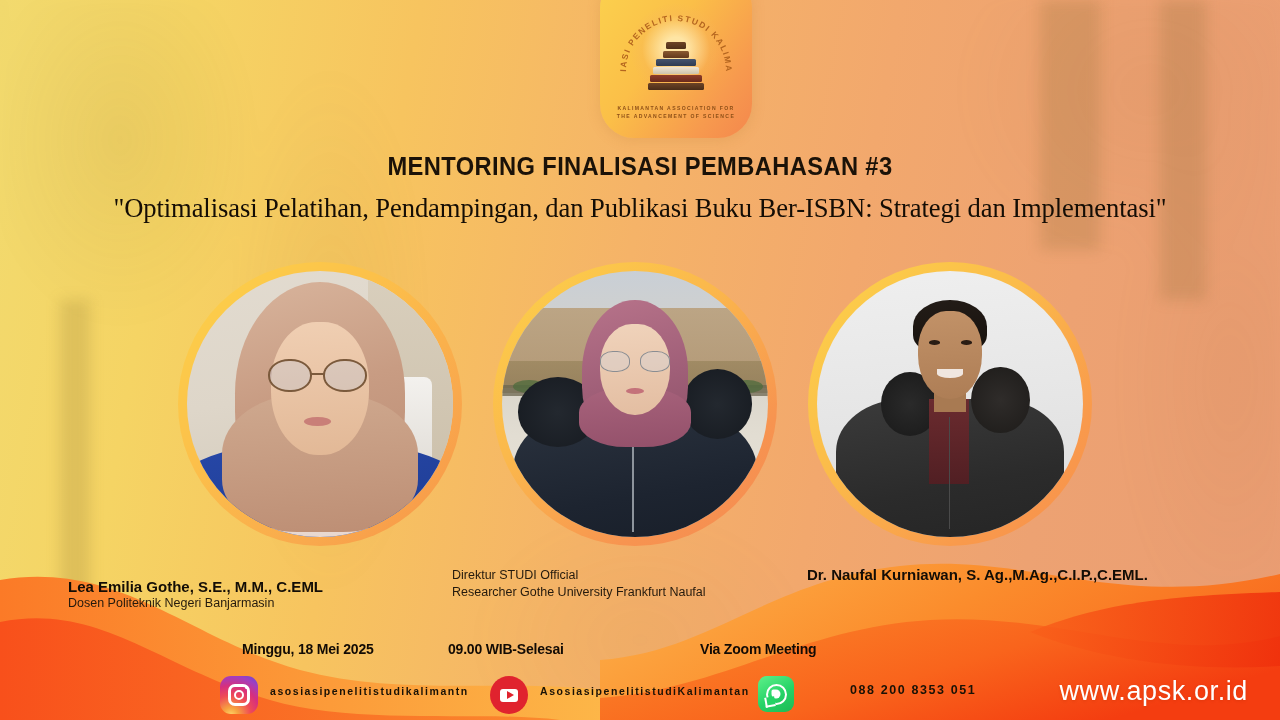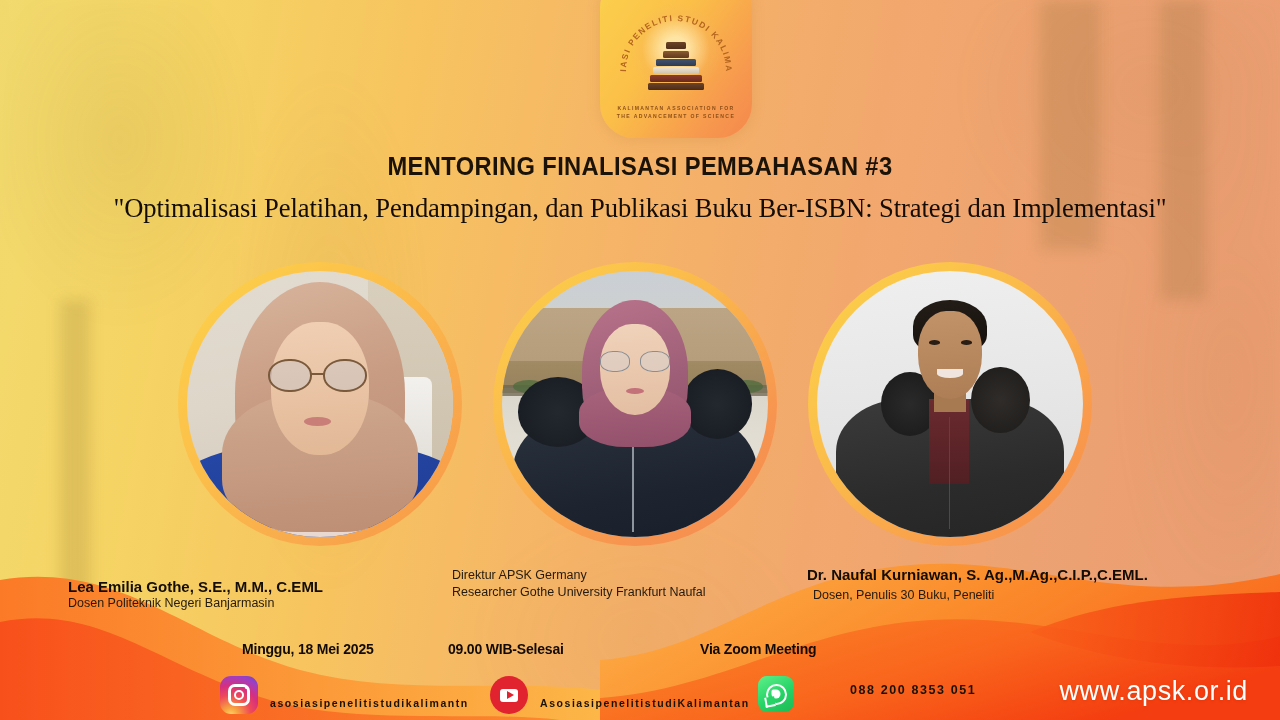--- a/index.html
+++ b/index.html
@@ -173,21 +173,21 @@
   .event{ position:absolute; top:641px; left:0; right:0; }
   .event span{
     position:absolute; font-size:14px; font-weight:700; color:#120b05;
     letter-spacing:-.2px; white-space:nowrap;
   }
   .ev-date{ left:242px; } .ev-time{ left:448px; } .ev-via{ left:700px; }
 
   
   .social{ position:absolute; top:676px; height:40px; }
   .social .lbl{
-    position:absolute; left:50px; top:21px; font-size:10.5px; font-weight:700;
+    position:absolute; left:50px; top:9px; font-size:10.5px; font-weight:700;
     letter-spacing:1.55px; color:#1a1206; white-space:nowrap;
   }
   .soc-ig{ left:220px; } .soc-yt{ left:490px; } .soc-wa{ left:758px; }
   .soc-wa .lbl{ left:46px; top:7px; font-size:12.5px; letter-spacing:1.6px;margin-left:46px; }
   .icon-ig{
     position:absolute; left:0; top:0; width:38px; height:38px; border-radius:11px;
     background:radial-gradient(circle at 28% 104%,#fdd76b 0%,#f7a340 16%,#ef4a57 42%,#d62f7e 62%,#a13ec0 82%,#5f4bd6 100%);
     display:flex; align-items:center; justify-content:center;
   }
   .icon-ig .r{ width:22px; height:22px; border:3px solid #fff; border-radius:7px; position:relative;}
@@ -343,26 +343,25 @@
       <div class="ey eyR"></div>
       <div class="smile"></div>
   </div>
 </div>
 
 <div class="spk s1">
   <div class="nm">Lea Emilia Gothe, S.E., M.M., C.EML</div>
   <div class="rl">Dosen Politeknik Negeri Banjarmasin</div>
 </div>
 <div class="spk s2">
-  <div class="rl">Direktur APSK Germany</div>
+  <div class="rl">Direktur STUDI Official</div>
   <div class="rl">Researcher Gothe University Frankfurt Naufal</div>
 </div>
 <div class="spk s3">
   <div class="nm">Dr. Naufal Kurniawan, S. Ag.,M.Ag.,C.I.P.,C.EML.</div>
-  <div class="rl" style="padding-left:6px;padding-top:4px;">Dosen, Penulis 30 Buku, Peneliti</div>
 </div>
 
 <div class="event">
   <span class="ev-date">Minggu, 18 Mei 2025</span>
   <span class="ev-time">09.00 WIB-Selesai</span>
   <span class="ev-via">Via Zoom Meeting</span>
 </div>
 
 <div class="social soc-ig">
   <div class="icon-ig">

